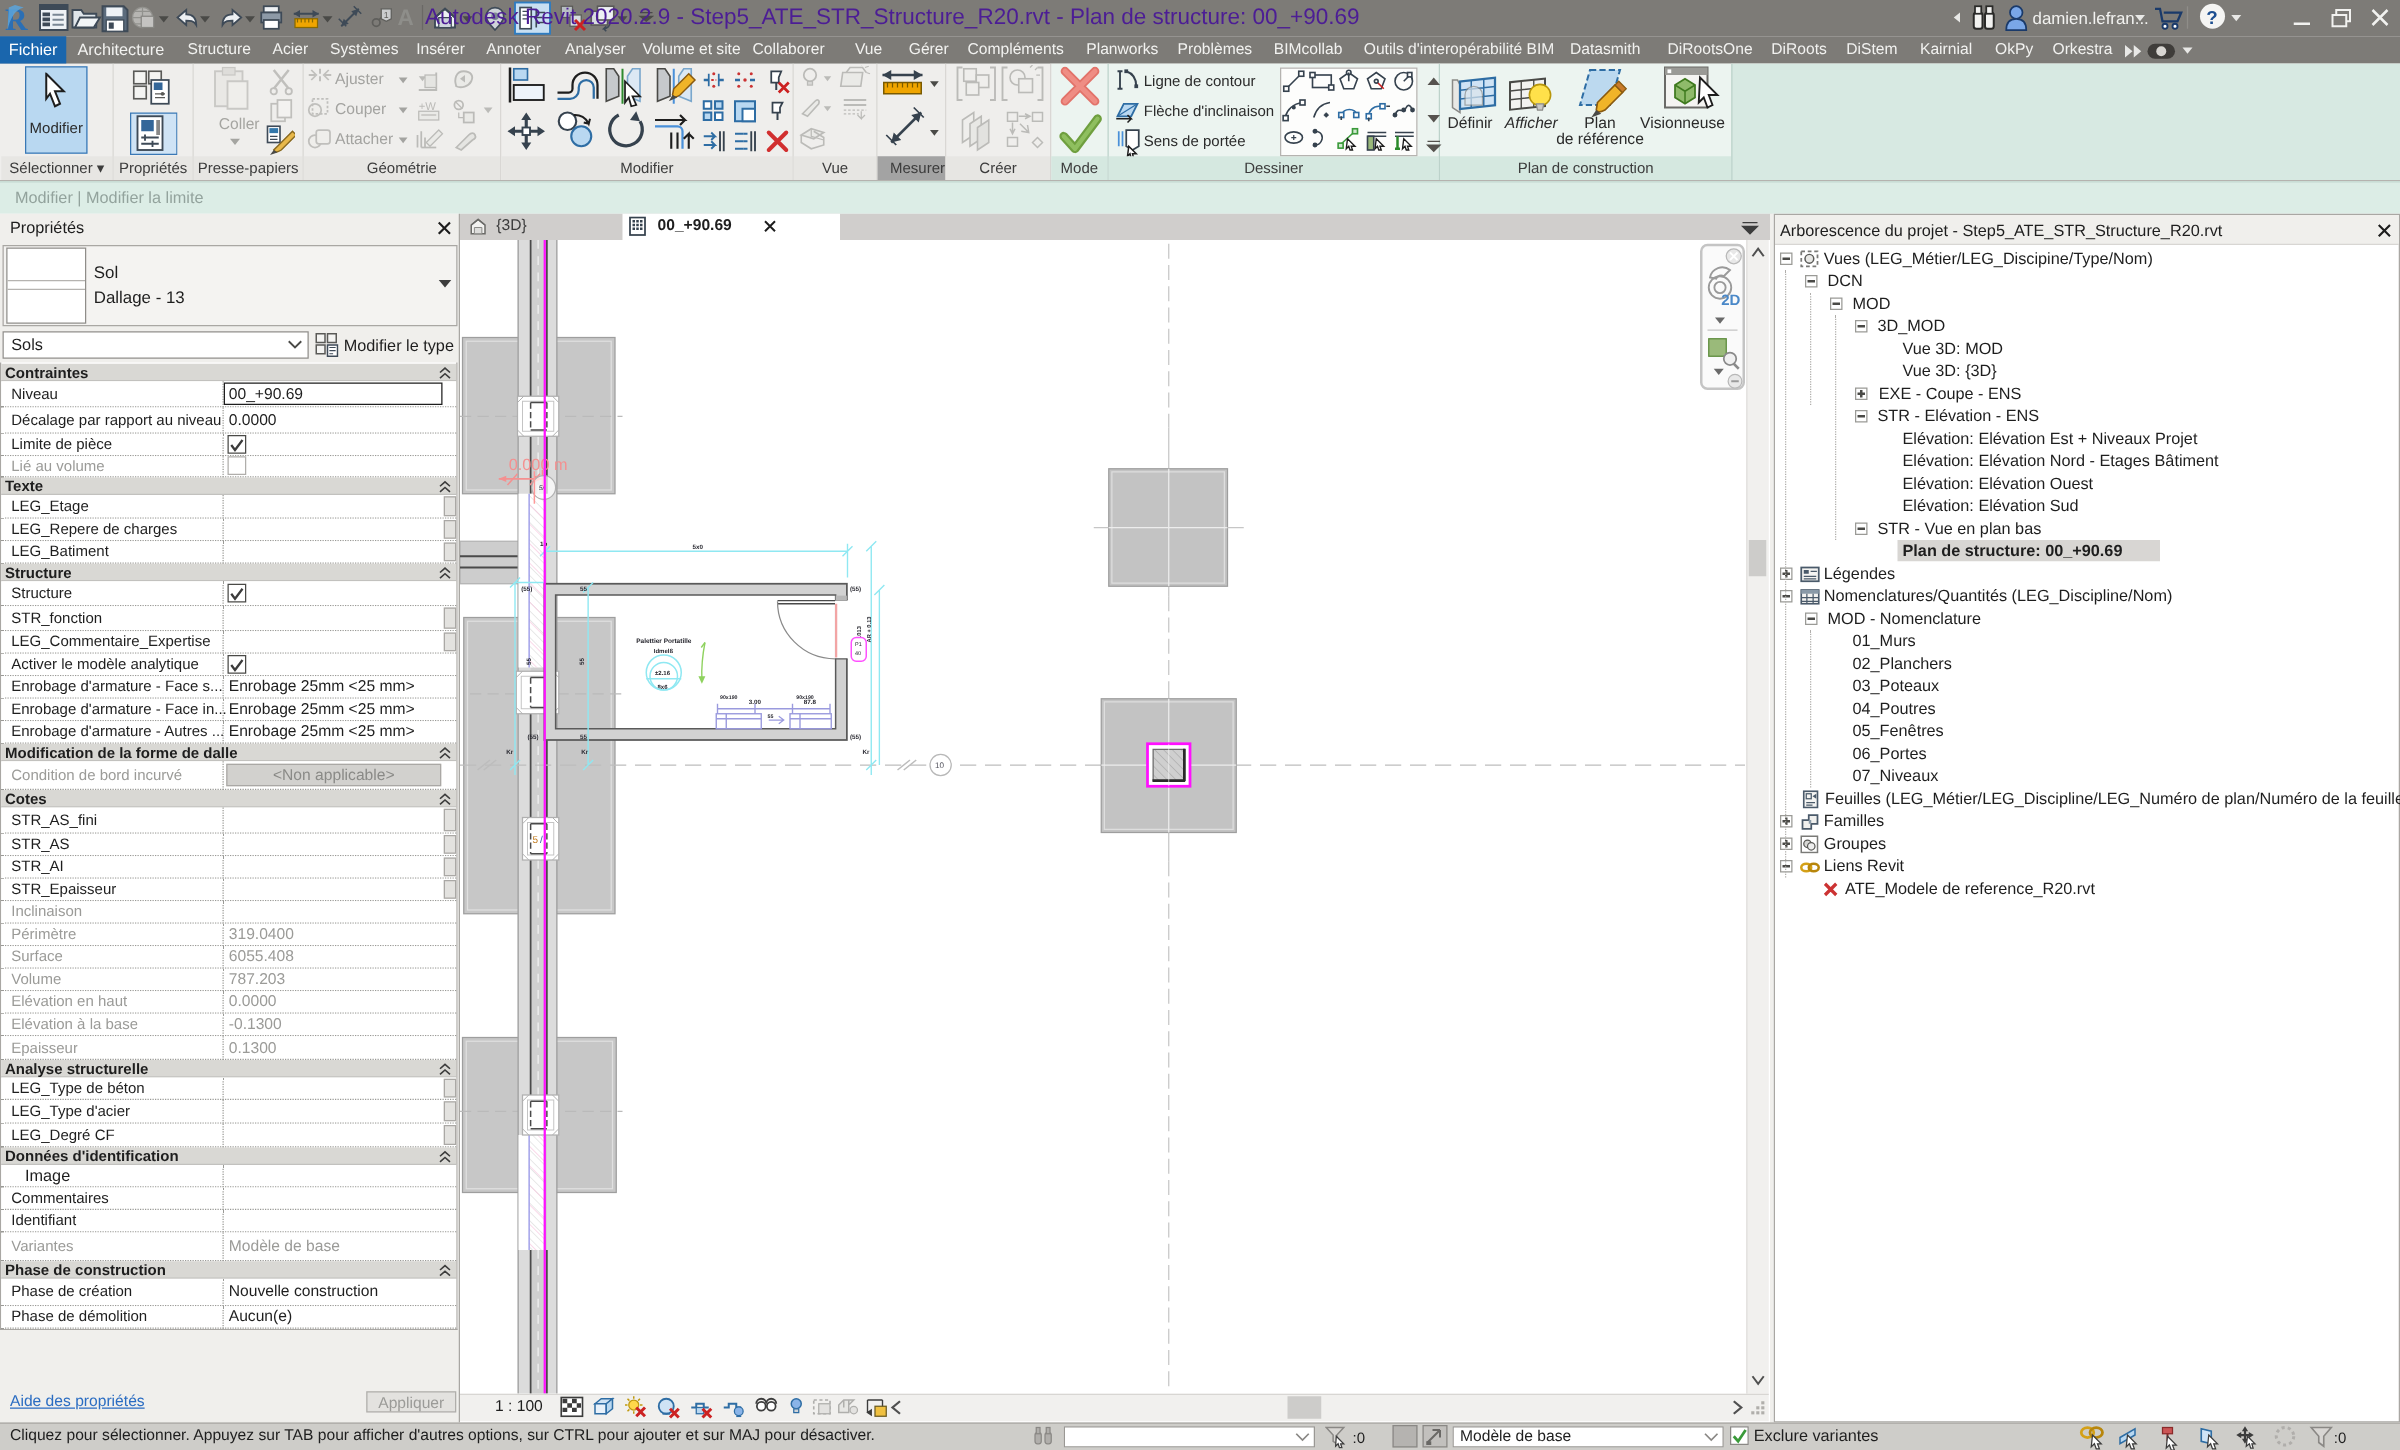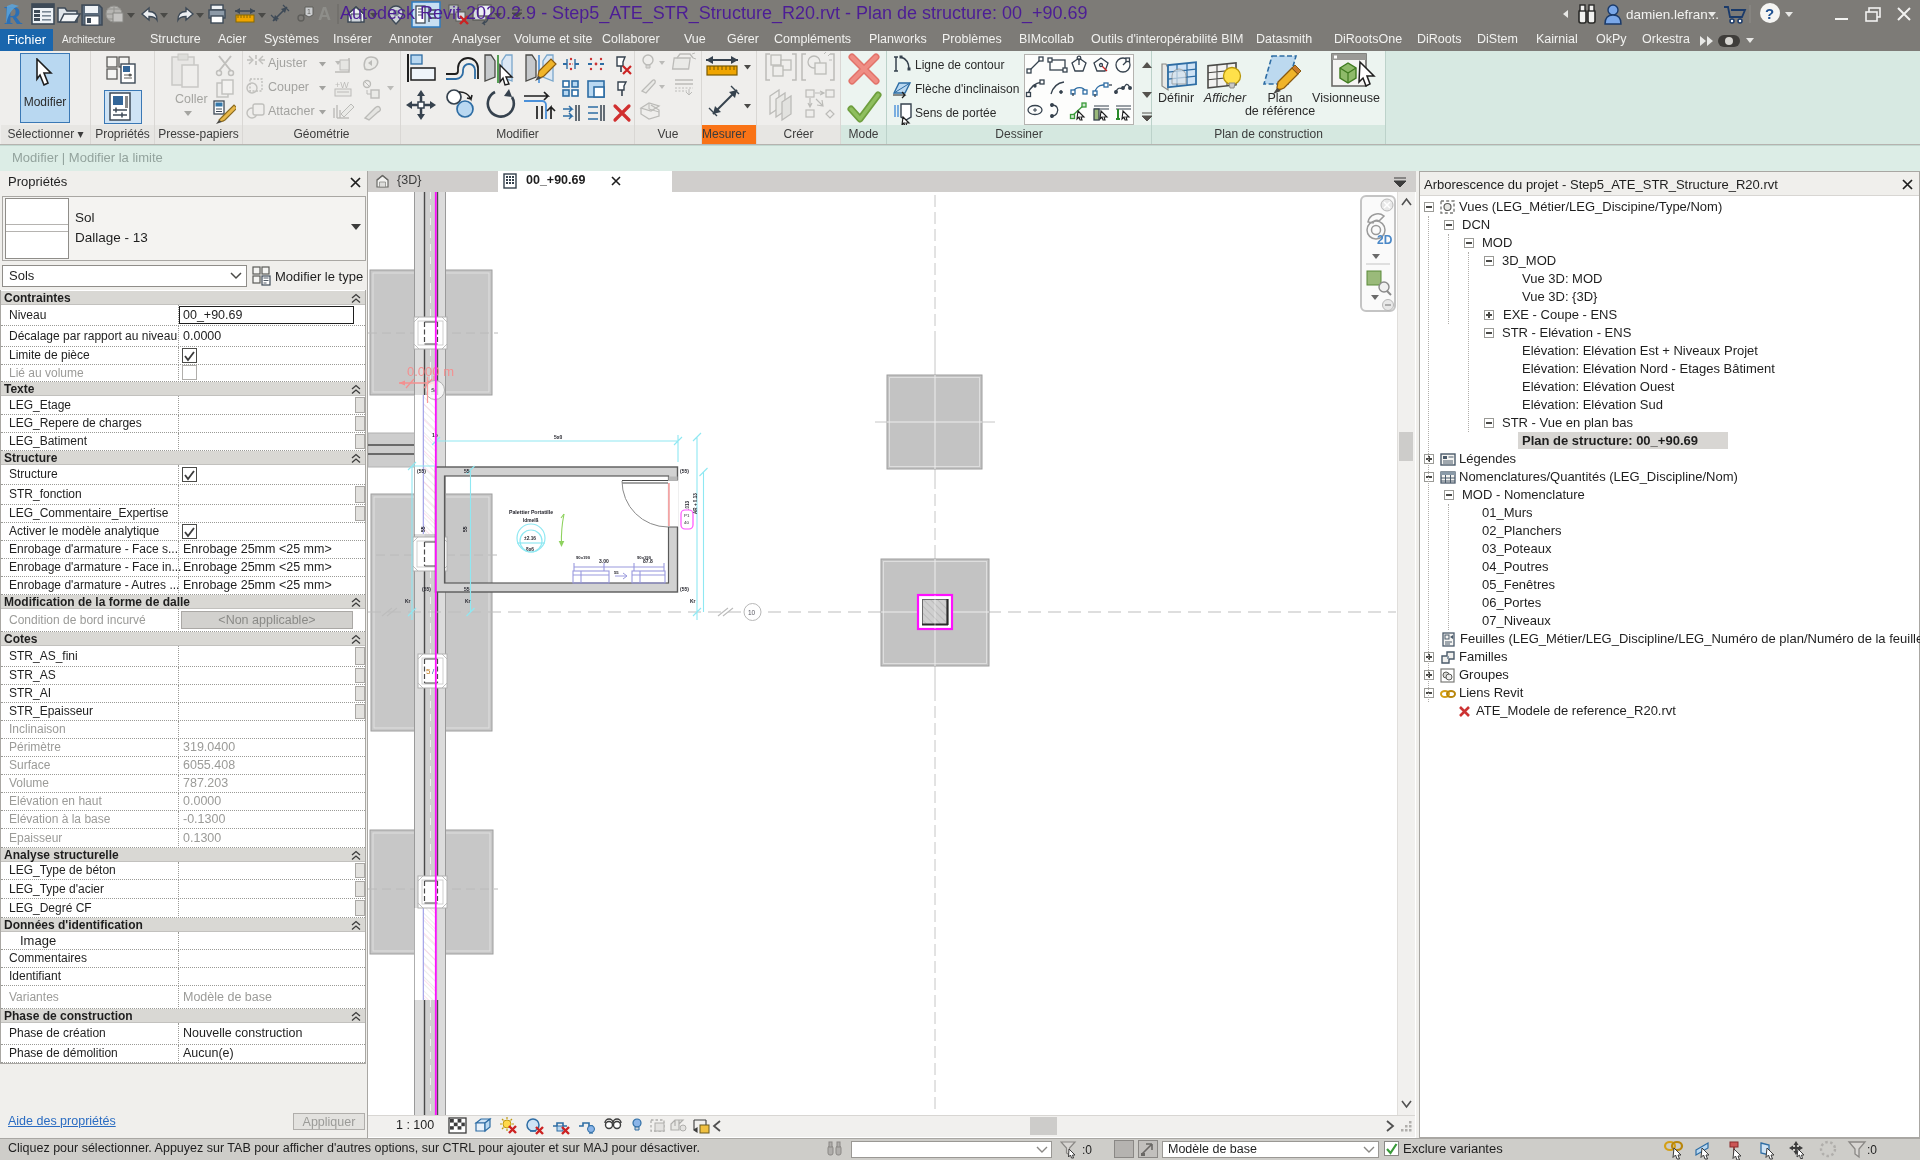--- a/index.html
+++ b/index.html
@@ -149,21 +149,21 @@
 <path d="M5 19 h13" stroke="#f2f2f0" stroke-width="2"></path>
 <g transform="translate(36,8)">
       <rect x="3" y="0" width="11" height="9" fill="none" stroke="#f2f2f0" stroke-width="1.6"></rect>
       <rect x="0" y="4" width="11" height="9" fill="#7d7b77" stroke="#f2f2f0" stroke-width="1.6"></rect>
     </g>
 <path d="M68 8 l12 12 m0 -12 l-12 12" stroke="#f2f2f0" stroke-width="2"></path>
 </svg>
 
 <div class="abs" style="left:0;top:29px;width:1920px;height:22px;background:#7d7b77;"></div>
 <div class="abs" style="left:0;top:29px;width:53px;height:22px;background:#1a66ad;color:#fff;text-align:center;line-height:22px;font-size:13px;">Fichier</div>
-<div class="abs tt" style="left:62px;top:29px;height:22px;line-height:21px;color:#f2f2f0;font-size:10px;">Architecture</div>
+<div class="abs tt" style="left:62px;top:29px;height:22px;line-height:21px;color:#f2f2f0;font-size:13px;">Architecture</div>
 <div class="abs tt" style="left:150px;top:29px;height:22px;line-height:21px;color:#f2f2f0;font-size:12.5px;">Structure</div>
 <div class="abs tt" style="left:218px;top:29px;height:22px;line-height:21px;color:#f2f2f0;font-size:12.5px;">Acier</div>
 <div class="abs tt" style="left:264px;top:29px;height:22px;line-height:21px;color:#f2f2f0;font-size:12.5px;">Systèmes</div>
 <div class="abs tt" style="left:333px;top:29px;height:22px;line-height:21px;color:#f2f2f0;font-size:12.5px;">Insérer</div>
 <div class="abs tt" style="left:389px;top:29px;height:22px;line-height:21px;color:#f2f2f0;font-size:12.5px;">Annoter</div>
 <div class="abs tt" style="left:452px;top:29px;height:22px;line-height:21px;color:#f2f2f0;font-size:12.5px;">Analyser</div>
 <div class="abs tt" style="left:514px;top:29px;height:22px;line-height:21px;color:#f2f2f0;font-size:12.5px;">Volume et site</div>
 <div class="abs tt" style="left:602px;top:29px;height:22px;line-height:21px;color:#f2f2f0;font-size:12.5px;">Collaborer</div>
 <div class="abs tt" style="left:684px;top:29px;height:22px;line-height:21px;color:#f2f2f0;font-size:12.5px;">Vue</div>
 <div class="abs tt" style="left:727px;top:29px;height:22px;line-height:21px;color:#f2f2f0;font-size:12.5px;">Gérer</div>
@@ -193,21 +193,21 @@
 <div class="abs tt" style="left:91px;top:125px;width:63px;height:19px;background:#e7e6e3;text-align:center;line-height:18px;font-size:12px;color:#3c3c3c;overflow:hidden;">Propriétés</div>
 <div class="abs" style="left:154px;top:51px;width:1px;height:93px;background:#d9d7d4;"></div>
 <div class="abs tt" style="left:155px;top:125px;width:87px;height:19px;background:#e7e6e3;text-align:center;line-height:18px;font-size:12px;color:#3c3c3c;overflow:hidden;">Presse-papiers</div>
 <div class="abs" style="left:242px;top:51px;width:1px;height:93px;background:#d9d7d4;"></div>
 <div class="abs tt" style="left:243px;top:125px;width:157px;height:19px;background:#e7e6e3;text-align:center;line-height:18px;font-size:12px;color:#3c3c3c;overflow:hidden;">Géométrie</div>
 <div class="abs" style="left:400px;top:51px;width:1px;height:93px;background:#d9d7d4;"></div>
 <div class="abs tt" style="left:401px;top:125px;width:233px;height:19px;background:#e7e6e3;text-align:center;line-height:18px;font-size:12px;color:#3c3c3c;overflow:hidden;">Modifier</div>
 <div class="abs" style="left:634px;top:51px;width:1px;height:93px;background:#d9d7d4;"></div>
 <div class="abs tt" style="left:635px;top:125px;width:66px;height:19px;background:#e7e6e3;text-align:center;line-height:18px;font-size:12px;color:#3c3c3c;overflow:hidden;">Vue</div>
 <div class="abs" style="left:701px;top:51px;width:1px;height:93px;background:#d9d7d4;"></div>
-<div class="abs tt" style="left:702px;top:125px;width:54px;height:19px;background:#f97316;text-align:left;line-height:18px;font-size:12px;color:#3c3c3c;overflow:hidden;">Mesurer</div>
+<div class="abs tt" style="left:702px;top:125px;width:54px;height:19px;background:#a3a3a3;text-align:right;line-height:18px;font-size:12px;color:#3c3c3c;overflow:hidden;">Mesurer</div>
 <div class="abs" style="left:756px;top:51px;width:1px;height:93px;background:#d9d7d4;"></div>
 <div class="abs tt" style="left:757px;top:125px;width:83px;height:19px;background:#e7e6e3;text-align:center;line-height:18px;font-size:12px;color:#3c3c3c;overflow:hidden;">Créer</div>
 <div class="abs" style="left:840px;top:51px;width:1px;height:93px;background:#d9d7d4;"></div>
 <div class="abs tt" style="left:841px;top:125px;width:45px;height:19px;background:#d5e8e0;text-align:center;line-height:18px;font-size:12px;color:#3c3c3c;overflow:hidden;">Mode</div>
 <div class="abs" style="left:886px;top:51px;width:1px;height:93px;background:#bcd2ca;"></div>
 <div class="abs tt" style="left:887px;top:125px;width:264px;height:19px;background:#d5e8e0;text-align:center;line-height:18px;font-size:12px;color:#3c3c3c;overflow:hidden;">Dessiner</div>
 <div class="abs" style="left:1151px;top:51px;width:1px;height:93px;background:#bcd2ca;"></div>
 <div class="abs tt" style="left:1152px;top:125px;width:233px;height:19px;background:#d5e8e0;text-align:center;line-height:18px;font-size:12px;color:#3c3c3c;overflow:hidden;">Plan de construction</div>
 <div class="abs" style="left:1385px;top:51px;width:1px;height:93px;background:#bcd2ca;"></div>
 <div class="abs" style="left:20px;top:53px;width:50px;height:70px;background:#b9d8f1;border:1px solid #3a78b5;"></div>

